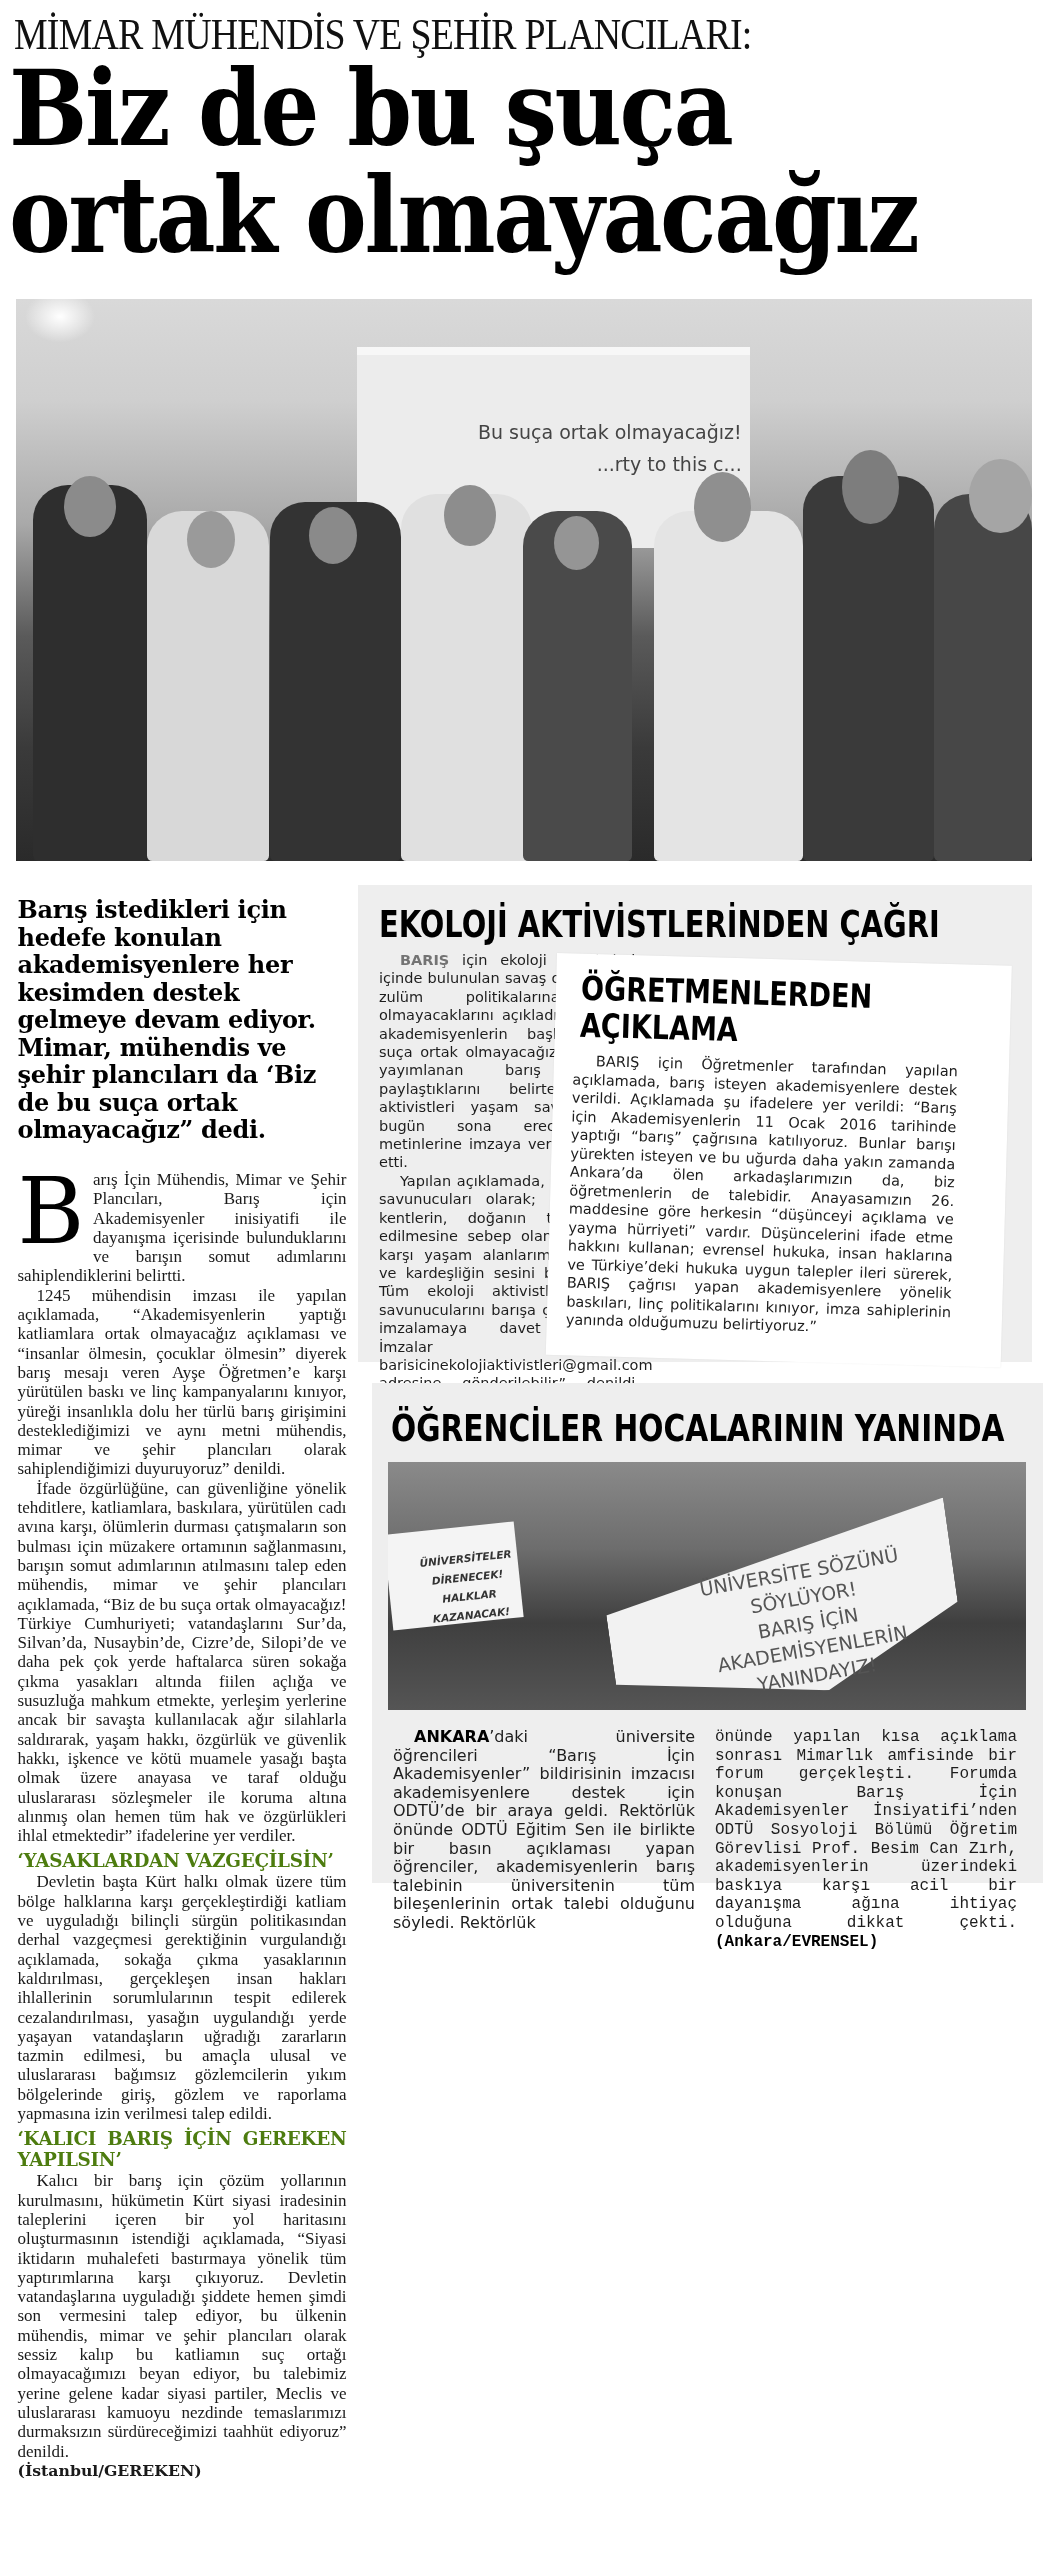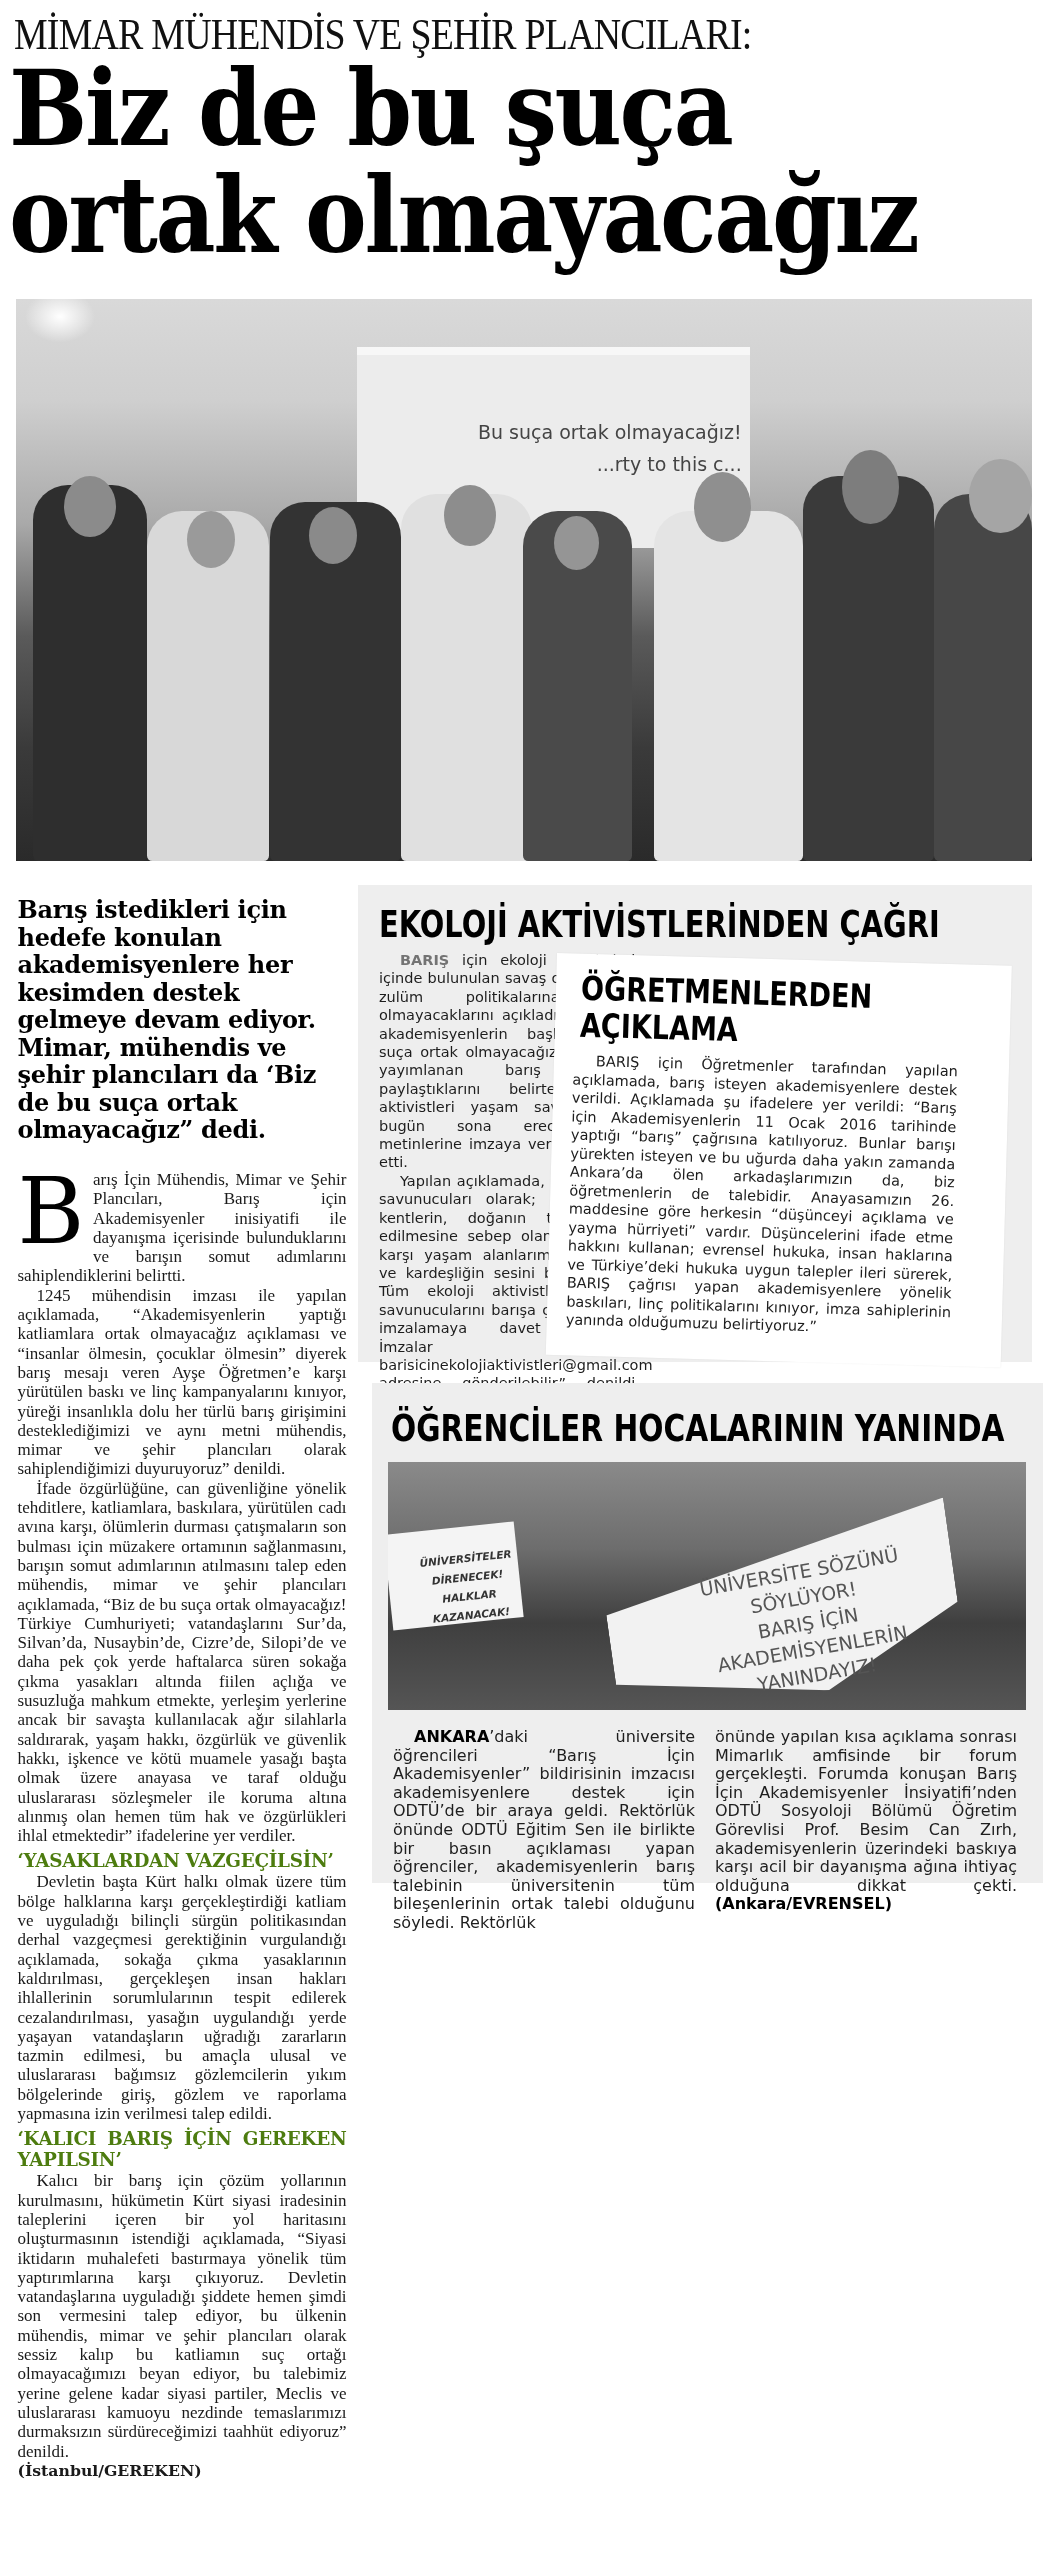--- a/index.html
+++ b/index.html
@@ -128,21 +128,21 @@
     position: absolute; left: 289px; top: 96px; width: 262px; text-align: center;
     font-family: "DejaVu Sans", sans-serif; font-size: 19px; line-height: 26px;
     color: #555; transform: rotate(-10deg);
   }
   .ogr-text {
     position: absolute; top: 345px; width: 302px;
     font-family: "DejaVu Sans", sans-serif; font-size: 16px; line-height: 18.6px;
     color: #1d1d1d; text-align: justify;
   }
   .ogr-text.c1 { left: 21px; }
-  .ogr-text.c2 { left: 343px; }
+  .ogr-text.c2 { left: 343px; font-family: Liberation Mono, monospace; }
   .ogr-text .indent { display: inline-block; width: 21px; }
   .ogr-text b { color: #000; }
 </style>
 </head>
 <body>
 
 <div class="kicker">MİMAR MÜHENDİS VE ŞEHİR PLANCILARI:</div>
 <div class="headline">
   <div>Biz de bu şuça</div>
   <div>ortak olmayacağız</div>

